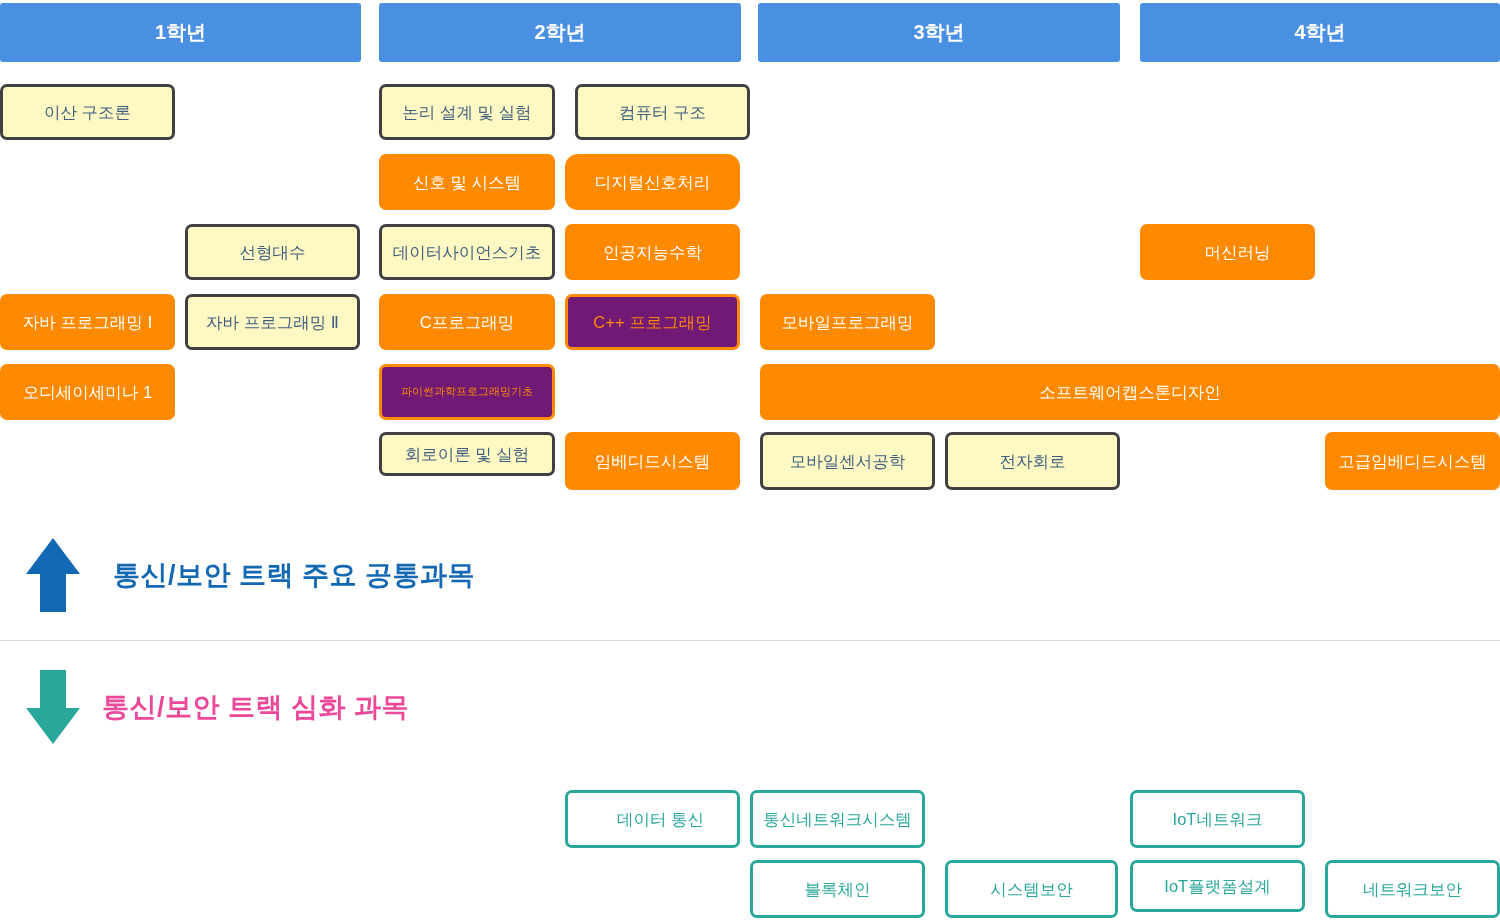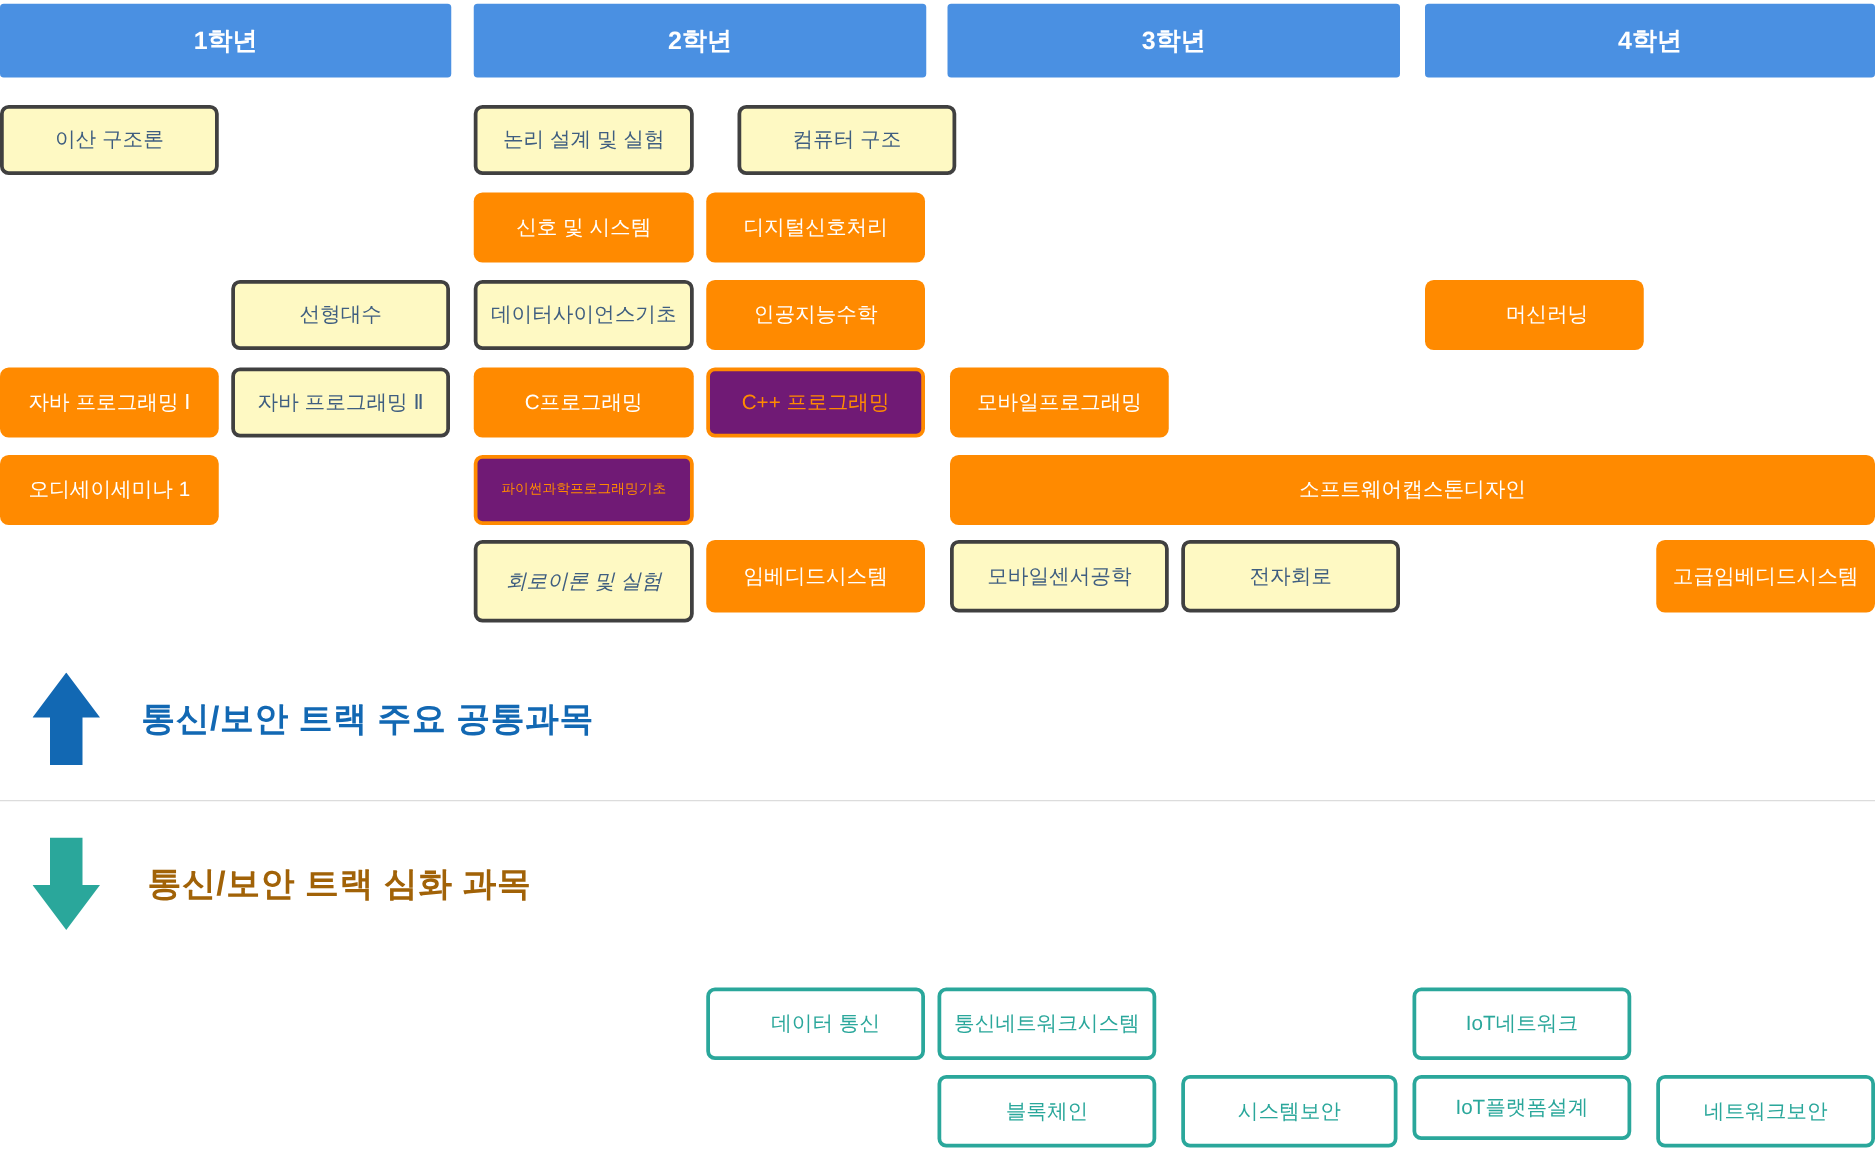--- a/index.html
+++ b/index.html
@@ -49,21 +49,21 @@
     align-items: center;
     gap: 22px;
     height: 74px;
   }
   .legend-label {
     font-size: 27px;
     font-weight: bold;
     letter-spacing: 0.5px;
   }
   .legend-label.blue { color: #1268b3; margin-left: 11px; }
-  .legend-label.teal { color: #a16207; margin-left: 16px; }
+  .legend-label.teal { color: #ec4899; }
   .divider {
     position: absolute;
     left: 0;
     width: 1500px;
     height: 1px;
     background: #dcdcdc;
   }
   .arrow-svg { display: block; }
 </style>
 </head>
@@ -71,41 +71,41 @@
 
 <div class="canvas">
 
   <div class="year-header" style="left:0px; width:361px;">1학년</div>
   <div class="year-header" style="left:379px; width:362px;">2학년</div>
   <div class="year-header" style="left:758px; width:362px;">3학년</div>
   <div class="year-header" style="left:1140px; width:360px;">4학년</div>
 
   <div class="course outline-slate" style="left:0px; top:84px; width:175px;">이산 구조론</div>
   <div class="course outline-slate" style="left:379px; top:84px; width:176px;">논리 설계 및 실험</div>
-  <div class="course outline-slate" style="left:590px; top:84px; width:175px;">컴퓨터 구조</div>
+  <div class="course outline-slate" style="left:575px; top:84px; width:175px;">컴퓨터 구조</div>
 
   <div class="course filled" style="left:379px; top:154px; width:176px;">신호 및 시스템</div>
-  <div class="course filled" style="left:565px; top:154px; width:175px;">디지털신호처리</div>
+  <div class="course filled" style="left:565px; top:154px; width:175px;border-radius:13px;">디지털신호처리</div>
 
   <div class="course outline-slate" style="left:185px; top:224px; width:175px;">선형대수</div>
   <div class="course outline-slate" style="left:379px; top:224px; width:176px;">데이터사이언스기초</div>
   <div class="course filled" style="left:565px; top:224px; width:175px;">인공지능수학</div>
   <div class="course filled" style="left:1140px; top:224px; width:175px;padding-left:20px;">머신러닝</div>
 
   <div class="course filled" style="left:0px; top:294px; width:175px;">자바 프로그래밍 Ⅰ</div>
   <div class="course outline-slate" style="left:185px; top:294px; width:175px;">자바 프로그래밍 Ⅱ</div>
   <div class="course filled" style="left:379px; top:294px; width:176px;">C프로그래밍</div>
   <div class="course outline-orange" style="left:565px; top:294px; width:175px;">C++ 프로그래밍</div>
   <div class="course filled" style="left:760px; top:294px; width:175px;">모바일프로그래밍</div>
 
   <div class="course filled" style="left:0px; top:364px; width:175px;">오디세이세미나 1</div>
   <div class="course outline-orange" style="left:379px; top:364px; width:176px; font-size:11px;">파이썬과학프로그래밍기초</div>
   <div class="course filled" style="left:760px; top:364px; width:740px;">소프트웨어캡스톤디자인</div>
 
-  <div class="course outline-slate" style="left:379px; top:432px; width:176px; height:66px;font-style:italic;">회로이론 및 실험</div>
+  <div class="course outline-slate" style="left:379px; top:432px; width:176px; height:44px;">회로이론 및 실험</div>
   <div class="course filled" style="left:565px; top:432px; width:175px; height:58px;">임베디드시스템</div>
   <div class="course outline-slate" style="left:760px; top:432px; width:175px; height:58px;">모바일센서공학</div>
   <div class="course outline-slate" style="left:945px; top:432px; width:175px; height:58px;">전자회로</div>
   <div class="course filled" style="left:1325px; top:432px; width:175px; height:58px;">고급임베디드시스템</div>
 
   <div class="legend-row" style="top:538px;">
     <svg class="arrow-svg" width="54" height="74" viewBox="0 0 54 74">
       <polygon points="27,0 54,36 40,36 40,74 14,74 14,36 0,36" fill="#1268b3"></polygon>
     </svg>
     <span class="legend-label blue">통신/보안 트랙 주요 공통과목</span>

